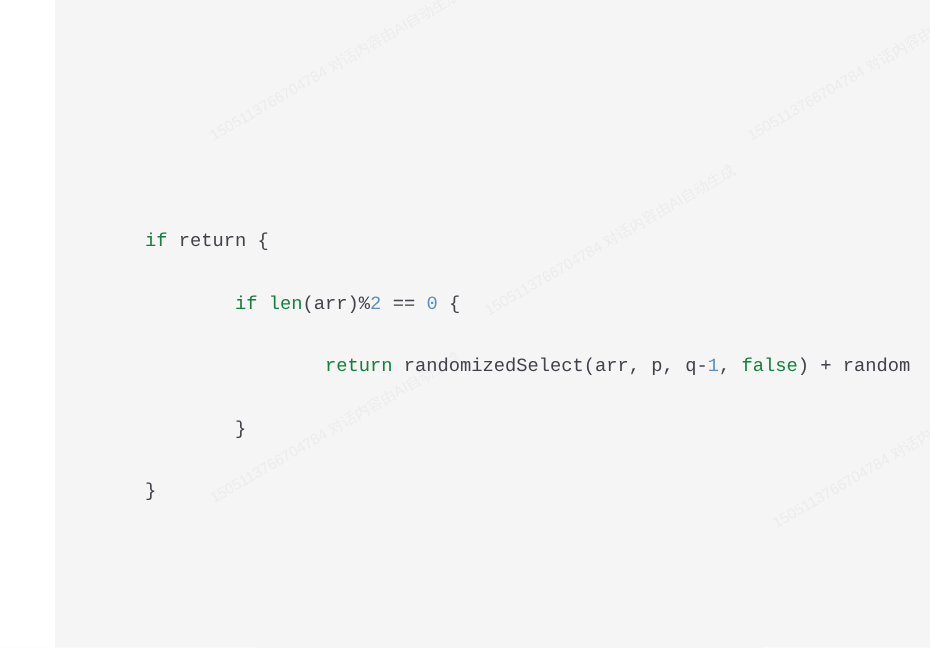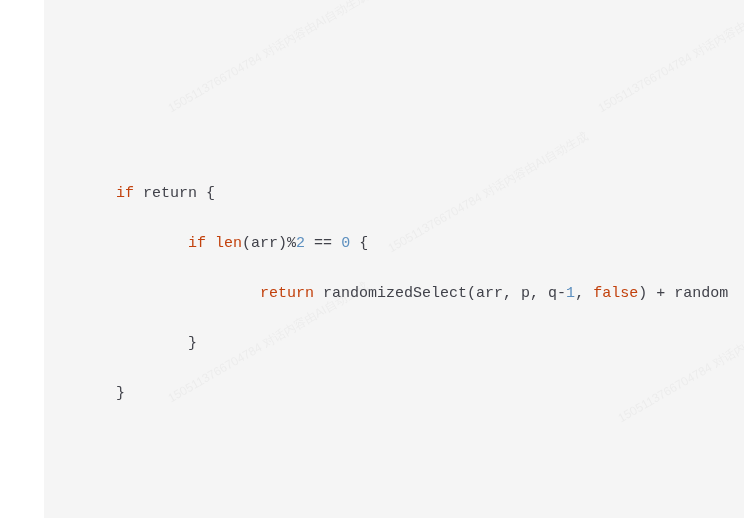--- a/index.html
+++ b/index.html
@@ -19,21 +19,21 @@
     padding: 6px 0 10px 0;
     line-height: 25px;
     font-family: Consolas, "Courier New", monospace;
     font-size: 15px;
     color: #41424a;
     white-space: pre;
     box-sizing: border-box;
     overflow: hidden;
   }
   .code-line { white-space: pre; padding-left: 0; }
-  .kw { color: #c2410c; }      
+  .kw { color: #15803d; }      
   .num { color: #5c8fbf; }
   
   .wm {
     position: absolute;
     color: rgba(140,140,140,0.08);
     font-size: 12px;
     transform: rotate(-30deg);
     pointer-events: none;
     white-space: nowrap;
     font-family: Arial, sans-serif;

